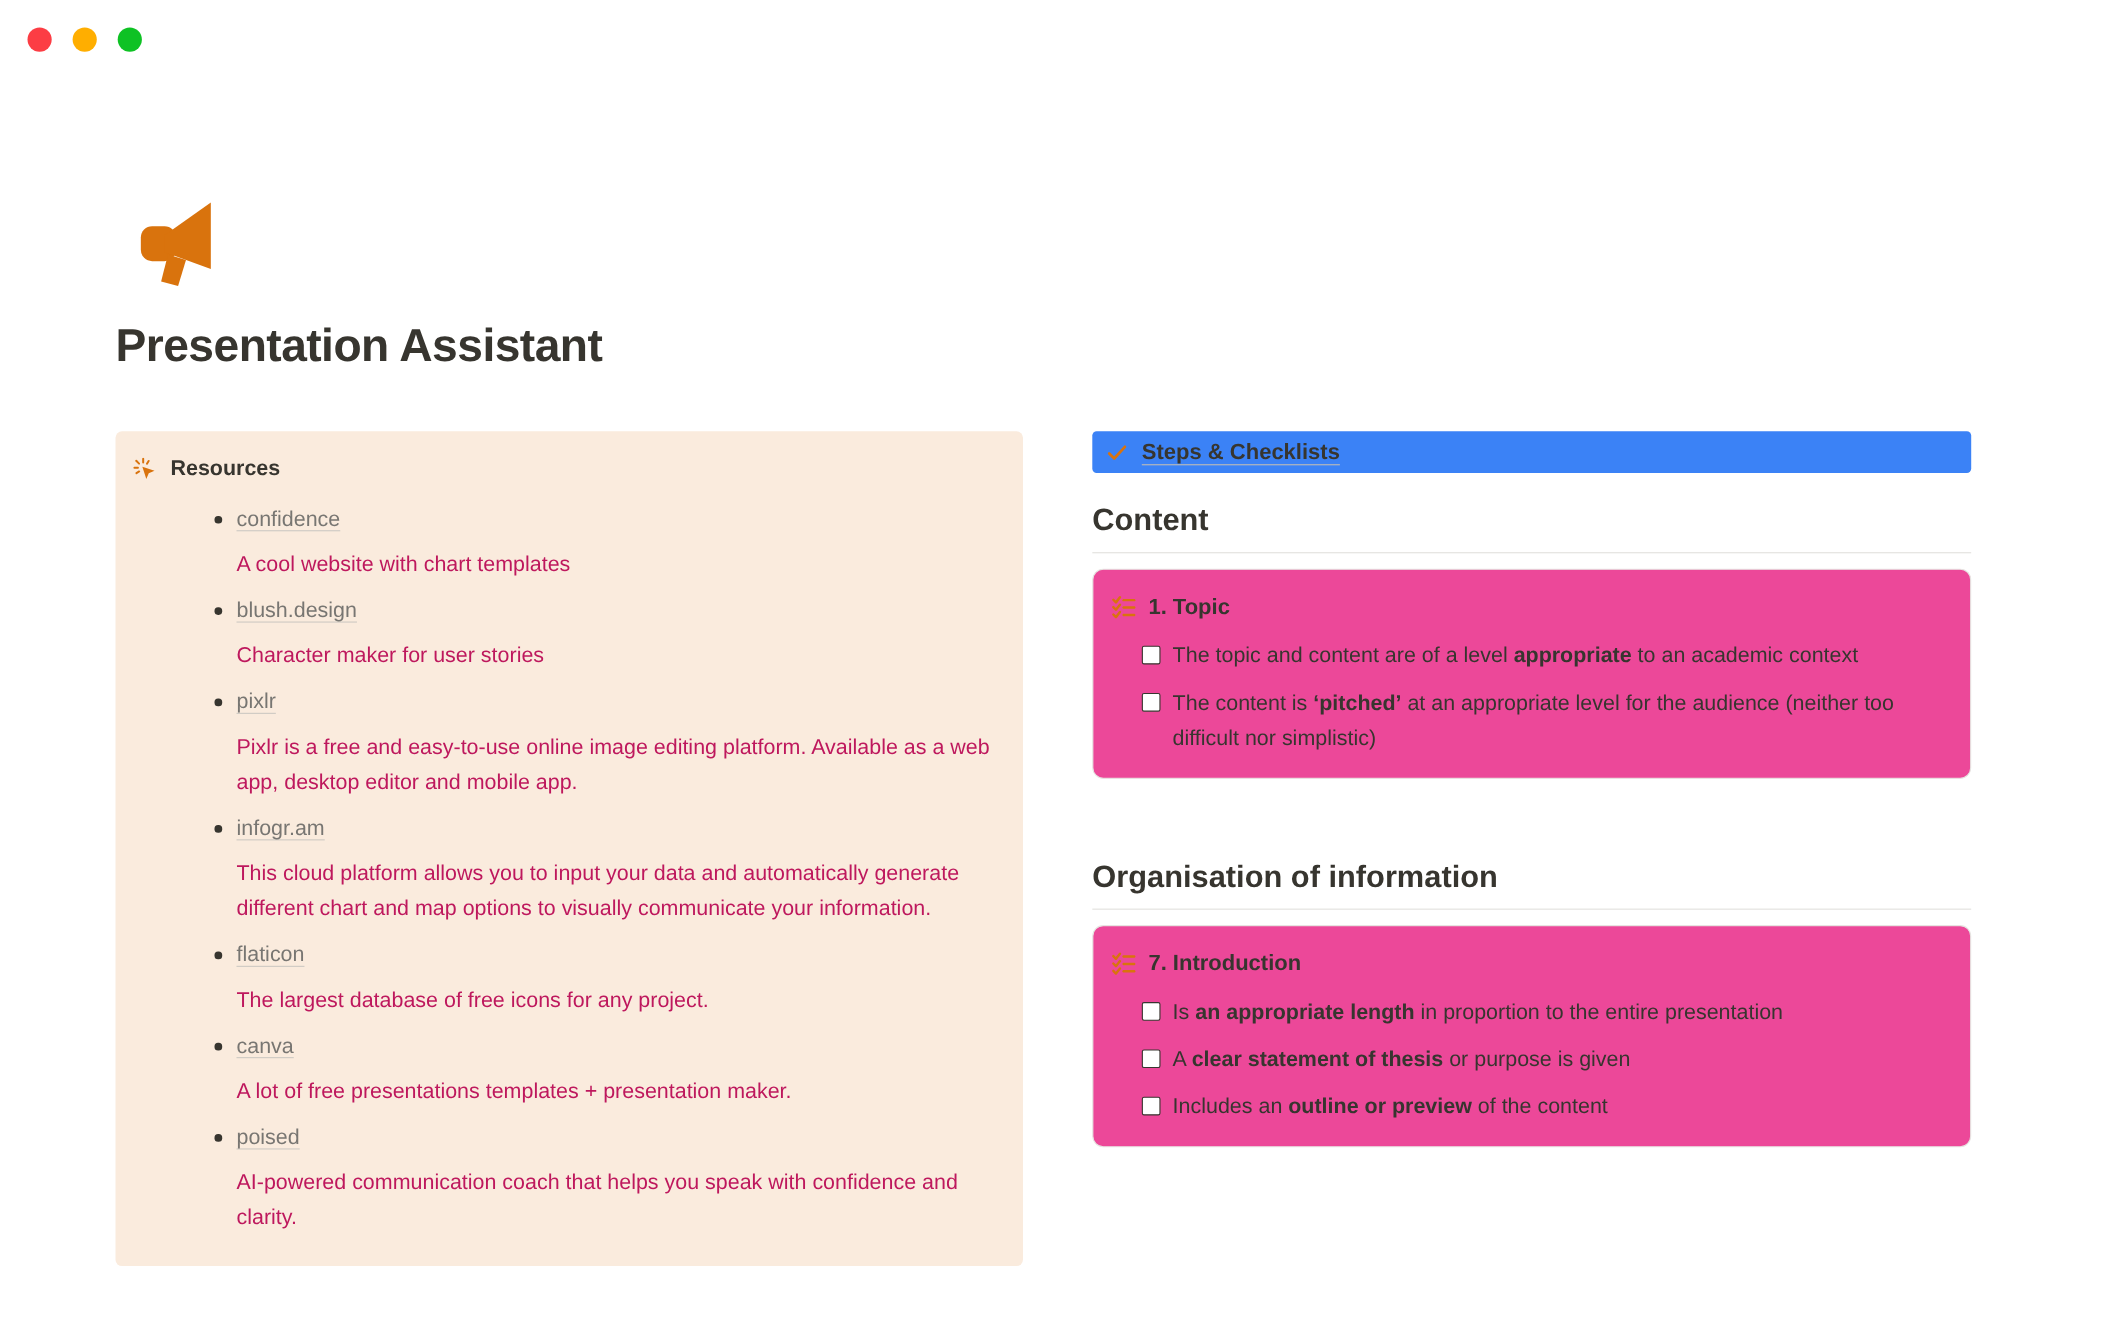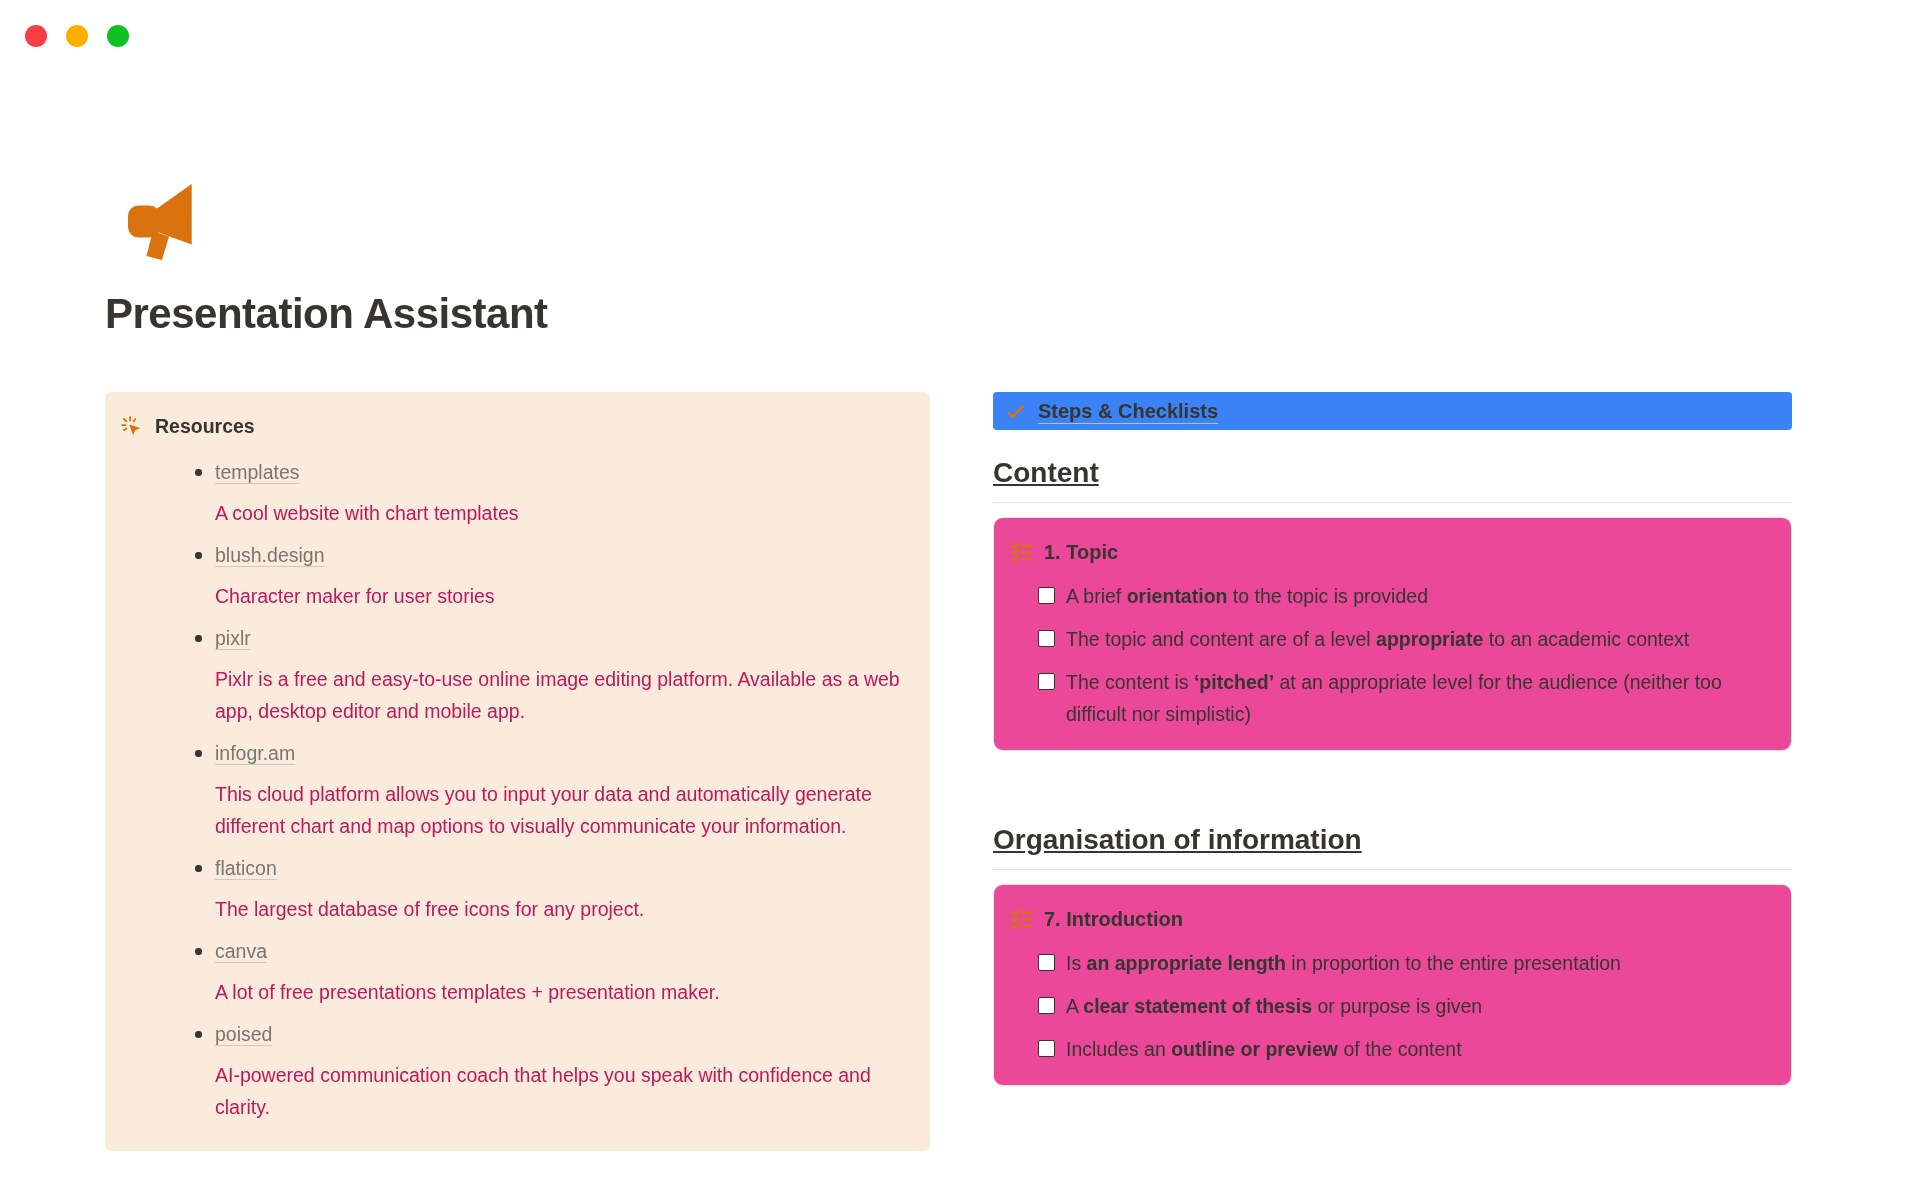--- a/index.html
+++ b/index.html
@@ -34,21 +34,21 @@
 
   
   .right-col { width:799px; }
   .banner { display:flex; align-items:center; gap:13px; height:38px; background:#3b82f6;
             border-radius:4px; padding:0 13px; cursor:pointer; }
   .banner-check { width:19px; height:19px; flex:0 0 auto; }
   .banner-check svg { width:19px; height:19px; display:block; }
   .banner-label { font-size:20px; font-weight:700; text-decoration:underline; text-decoration-color:#BFBCB6;
                   text-underline-offset:5px; text-decoration-thickness:1px; }
 
-  .section-heading { font-size:28px; font-weight:700; line-height:34px; margin-top:26px;text-decoration:underline; }
+  .section-heading { font-size:28px; font-weight:700; line-height:34px; margin-top:26px; }
   .cl-section + .cl-section .section-heading { margin-top:72px; }
   .divider { height:1px; background:#E1E0DD; margin:12px 0 14px; }
 
   .card { border:1px solid #E6E4E1; border-radius:10px; background:#ec4899; padding:18px 16px 20px; }
   .card-head { display:flex; align-items:center; gap:11px; line-height:32px; }
   .card-icon { width:23px; height:23px; flex:0 0 auto; }
   .card-icon svg { width:23px; height:23px; display:block; }
   .card-title { font-size:20px; font-weight:700; }
   .card-items { margin:12px 0 0 28px; }
   .todo { display:flex; align-items:flex-start; gap:11px; margin-bottom:11px; }
@@ -95,21 +95,21 @@
                 <line x1="1.2" y1="9.6" x2="4.6" y2="9.6"></line>
                 <line x1="3.2" y1="14.8" x2="5.8" y2="13.2"></line>
                 <line x1="14.8" y1="3.2" x2="13.2" y2="5.8"></line>
               </g>
               <path d="M8.8 8.8 L20.4 12.6 L14.9 14.9 L12.6 20.4 Z" fill="#D9730D"></path>
             </svg>
           </span>
           <span class="callout-title">Resources</span>
         </div>
         <ul class="resource-list">
-            <li class="resource-item"><a class="resource-link" href="#">templates</a><p class="resource-desc">A cool website with chart templates</p></li>
+            <li class="resource-item"><a class="resource-link" href="#">confidence</a><p class="resource-desc">A cool website with chart templates</p></li>
             <li class="resource-item"><a class="resource-link" href="#">blush.design</a><p class="resource-desc">Character maker for user stories</p></li>
             <li class="resource-item"><a class="resource-link" href="#">pixlr</a><p class="resource-desc">Pixlr is a free and easy-to-use online image editing platform. Available as a web app, desktop editor and mobile app.</p></li>
             <li class="resource-item"><a class="resource-link" href="#">infogr.am</a><p class="resource-desc">This cloud platform allows you to input your data and automatically generate different chart and map options to visually communicate your information.</p></li>
             <li class="resource-item"><a class="resource-link" href="#">flaticon</a><p class="resource-desc">The largest database of free icons for any project.</p></li>
             <li class="resource-item"><a class="resource-link" href="#">canva</a><p class="resource-desc">A lot of free presentations templates + presentation maker.</p></li>
             <li class="resource-item"><a class="resource-link" href="#">poised</a><p class="resource-desc">AI-powered communication coach that helps you speak with confidence and clarity.</p></li>
           </ul>
       </aside>
 
       <section class="right-col">
@@ -135,24 +135,20 @@
                         <path d="M2.2 11.4 L4.7 13.9 L8.5 9.1"></path>
                         <line x1="12" y1="11.8" x2="22" y2="11.8"></line>
                         <path d="M2.2 18.4 L4.7 20.9 L8.5 16.1"></path>
                         <line x1="12" y1="18.8" x2="22" y2="18.8"></line>
                       </g>
                     </svg>
                   </span>
                   <span class="card-title">1. Topic</span>
                 </div>
                 <div class="card-items">
-                  <div class="todo">
-                    <span class="checkbox"></span>
-                    <span class="todo-label"><span>A brief </span><b>orientation</b><span> to the topic is provided</span></span>
-                  </div>
                   <div class="todo">
                     <span class="checkbox"></span>
                     <span class="todo-label"><span>The topic and content are of a level </span><b>appropriate</b><span> to an academic context</span></span>
                   </div>
                   <div class="todo">
                     <span class="checkbox"></span>
                     <span class="todo-label"><span>The content is </span><b>‘pitched’</b><span> at an appropriate level for the audience (neither too difficult nor simplistic)</span></span>
                   </div>
                 </div>
               </div>

